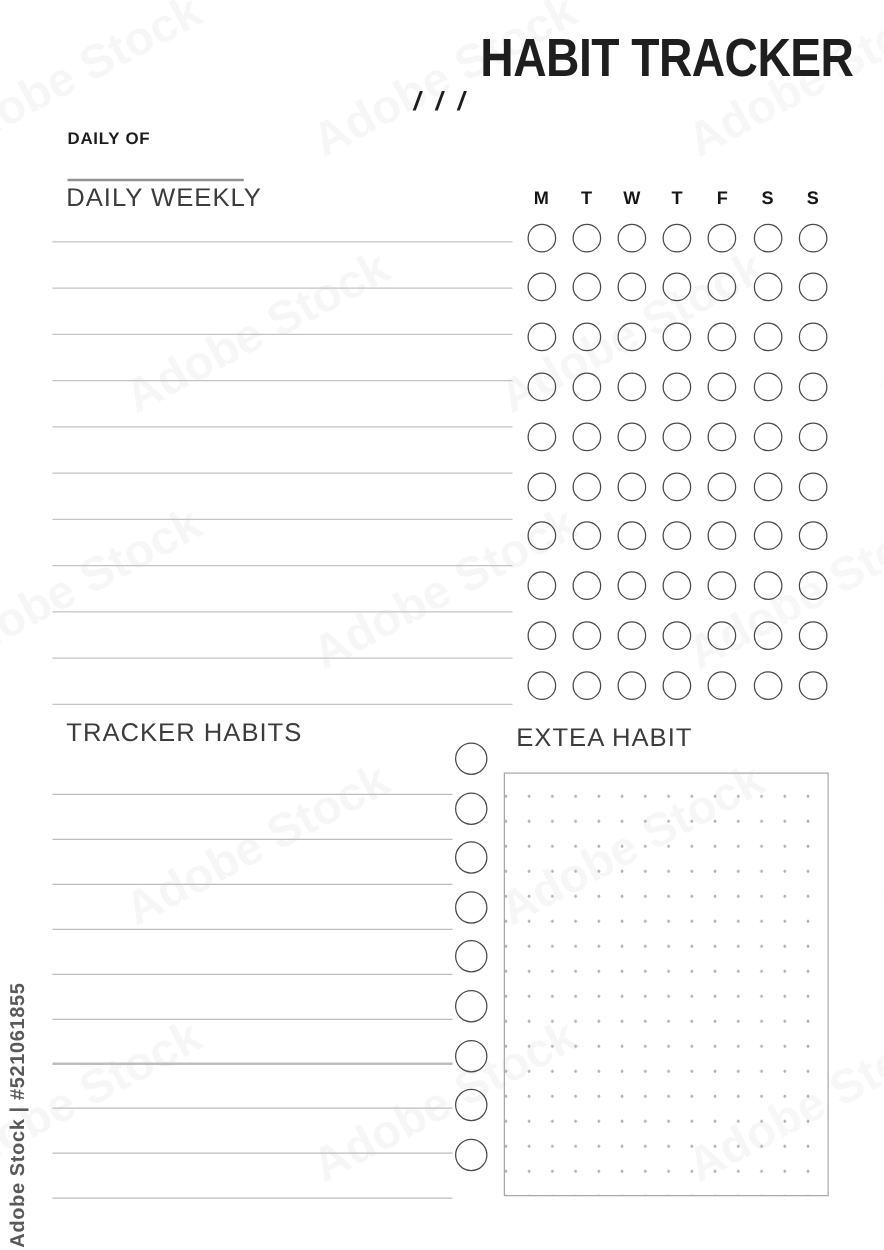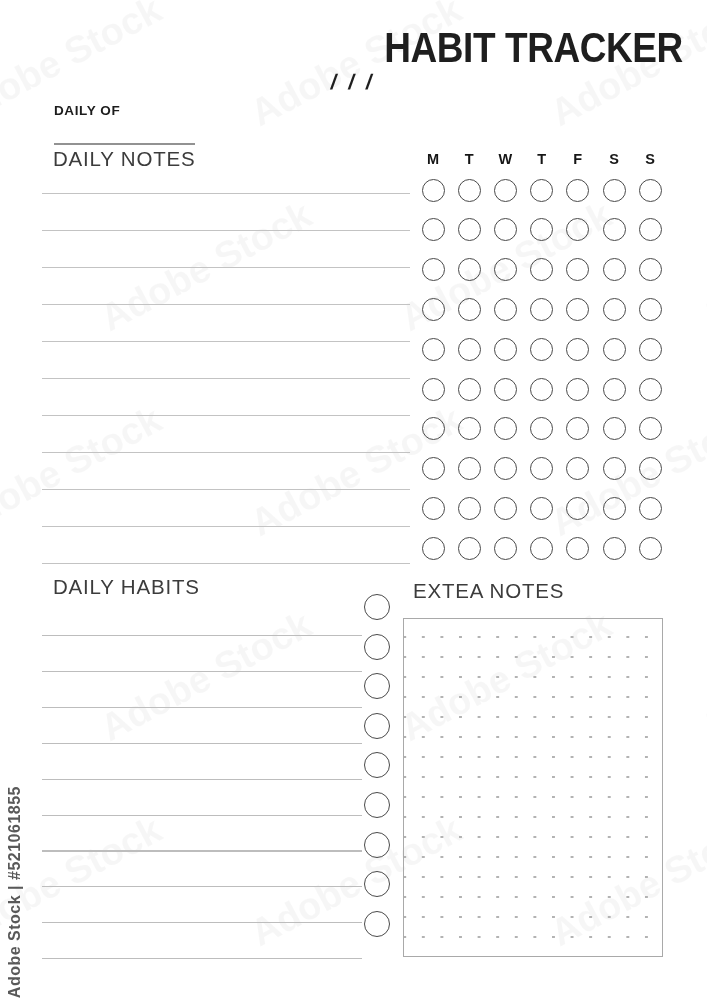--- a/index.html
+++ b/index.html
@@ -84,23 +84,23 @@
 <div class="abs" id="title-wrap">
   <span id="page-title">HABIT TRACKER</span>
 </div>
 <div class="abs" id="title-slashes-wrap">
   <span id="title-slashes">/ / /</span>
 </div>
 
 <div class="abs" id="week-of-label">DAILY OF</div>
 <div class="abs" id="week-of-line"></div>
 
-<div class="abs section-heading" id="daily-heading">DAILY NOTES</div>
-<div class="abs section-heading" id="weekly-heading">DAILY HABITS</div>
-<div class="abs section-heading" id="notes-heading">EXTEA NOTES</div>
+<div class="abs section-heading" id="daily-heading">DAILY WEEKLY</div>
+<div class="abs section-heading" id="weekly-heading">TRACKER HABITS</div>
+<div class="abs section-heading" id="notes-heading">EXTEA HABIT</div>
 
 <div id="day-header-row">
     <div class="day-letter" style="left: 421px;">M</div>
     <div class="day-letter" style="left: 457.2px;">T</div>
     <div class="day-letter" style="left: 493.4px;">W</div>
     <div class="day-letter" style="left: 529.6px;">T</div>
     <div class="day-letter" style="left: 565.8px;">F</div>
     <div class="day-letter" style="left: 602px;">S</div>
     <div class="day-letter" style="left: 638.2px;">S</div>
   </div>

